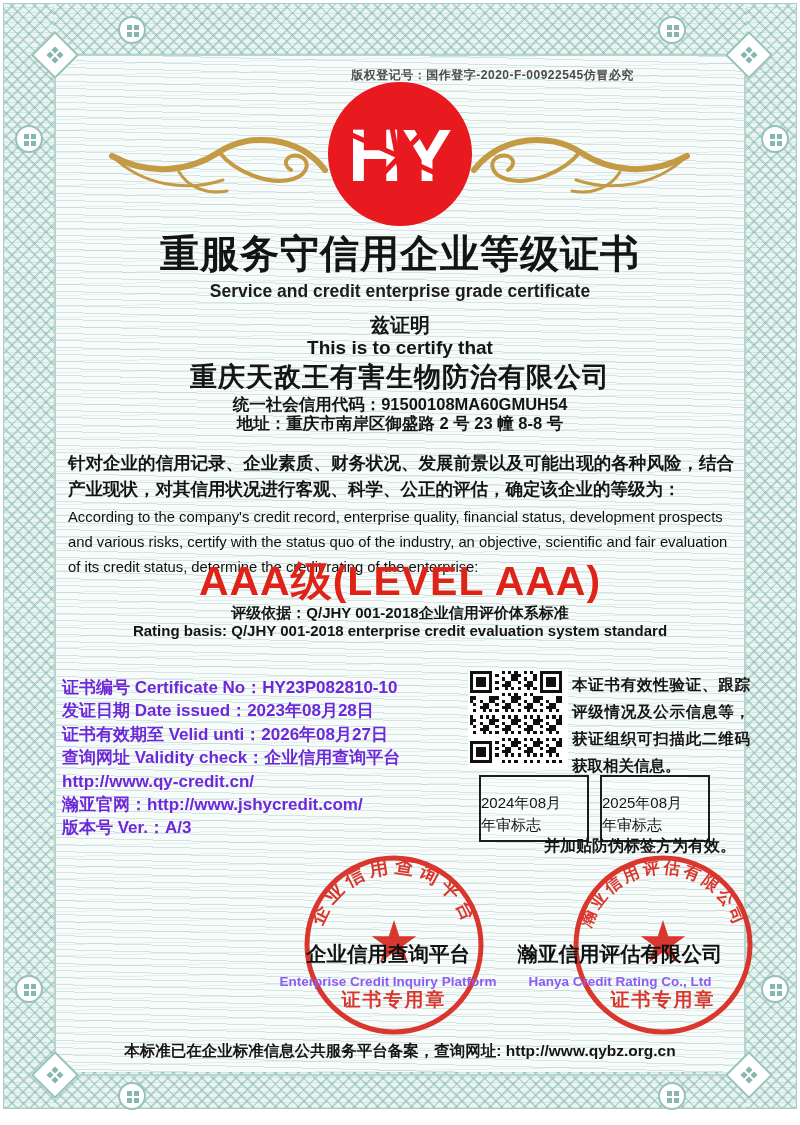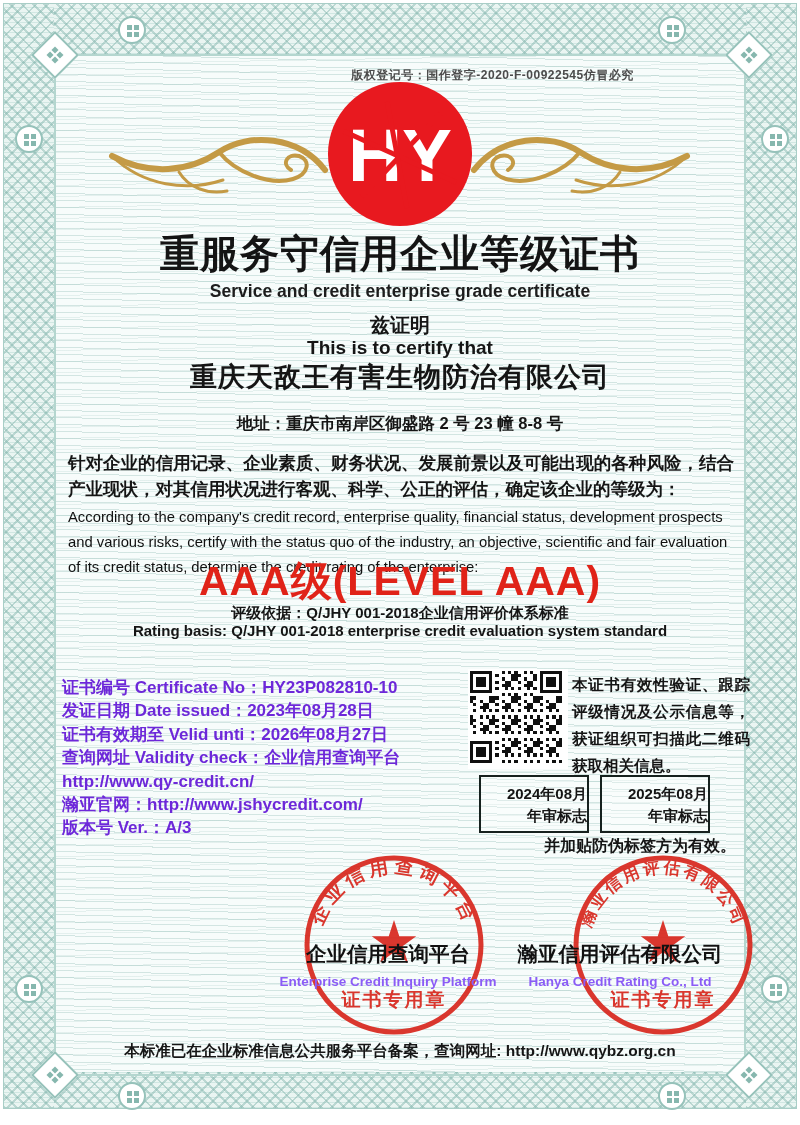--- a/index.html
+++ b/index.html
@@ -55,21 +55,21 @@
   .para-cn{font-size:17.5px;font-weight:700;line-height:26px;text-align:justify;}
   .para-en{margin-top:3px;font-size:14.8px;font-weight:500;line-height:25px;text-align:left;color:#101010;}
 
   .rating-level{top:554px;font-size:41px;font-weight:800;letter-spacing:1px;}
   .basis-cn{top:604px;font-size:15px;font-weight:700;}
   .basis-en{top:622px;font-size:15px;font-weight:600;}
 
   .details{left:62px;top:676px;width:400px;font-size:17px;font-weight:700;line-height:23.4px;color:#6d28d9;}
   .qr-box{left:468px;top:669px;width:96px;height:96px;background:#fff;padding:2px;z-index:3;}
   .qr-note{left:572px;top:671px;width:178px;font-size:15.5px;font-weight:700;line-height:27px;text-align:justify;}
-  .annual-box{top:775px;width:106px;height:48px;border:2.5px solid #16211e;text-align:right;font-size:15px;font-weight:700;line-height:22px;padding-top:6px;background:rgba(255,255,255,.25);}
+  .annual-box{top:775px;width:106px;height:48px;border:2.5px solid #16211e;text-align:left;font-size:15px;font-weight:400;line-height:22px;padding-top:15px;background:rgba(255,255,255,.25);}
   .annual-1{left:479px;} .annual-2{left:600px;}
   .supervision{right:64px;top:833px;width:330px;text-align:right;font-size:16px;font-weight:700;line-height:25px;}
 
   .seal{position:absolute;width:190px;height:190px;z-index:4;opacity:.92;}
   .seal-left{left:299px;top:850px;} .seal-right{left:568px;top:850px;}
   .org{z-index:5;text-align:center;}
   .org-cn{font-size:20.5px;font-weight:700;color:#111;}
   .org-en{font-size:13.5px;font-weight:600;color:#8b5cf6;margin-top:6px;}
   .org-left{left:258px;top:940px;width:260px;}
   .org-right{left:490px;top:940px;width:260px;}
@@ -155,20 +155,21 @@
       <line x1="62" y1="22" x2="82" y2="130"></line>
     </g>
   </svg>
 
   <div class="abs ctr title-cn">重服务守信用企业等级证书</div>
   <div class="abs ctr certify-cn">兹证明</div>
   <div class="abs ctr title-en">Service and credit enterprise grade certificate</div>
   <div class="abs ctr certify-en">This is to certify that</div>
 
   <div class="abs ctr company-name">重庆天敌王有害生物防治有限公司</div>
+  <div class="abs ctr credit-code">统一社会信用代码：91500108MA60GMUH54</div>
   <div class="abs ctr address">地址：重庆市南岸区御盛路 2 号 23 幢 8-8 号</div>
 
   <div class="abs para">
     <div class="para-cn">针对企业的信用记录、企业素质、财务状况、发展前景以及可能出现的各种风险，结合产业现状，对其信用状况进行客观、科学、公正的评估，确定该企业的等级为：</div>
     <div class="para-en">According to the company's credit record, enterprise quality, financial status, development prospects and various risks, certify with the status quo of the industry, an objective, scientific and fair evaluation of its credit status, determine the credit rating of the enterprise:</div>
   </div>
 
   <div class="abs ctr rating-level" style="color:#e02318;">AAA级(LEVEL AAA)</div>
   <div class="abs ctr basis-cn">评级依据：Q/JHY 001-2018企业信用评价体系标准</div>
   <div class="abs ctr basis-en">Rating basis: Q/JHY 001-2018 enterprise credit evaluation system standard</div>

